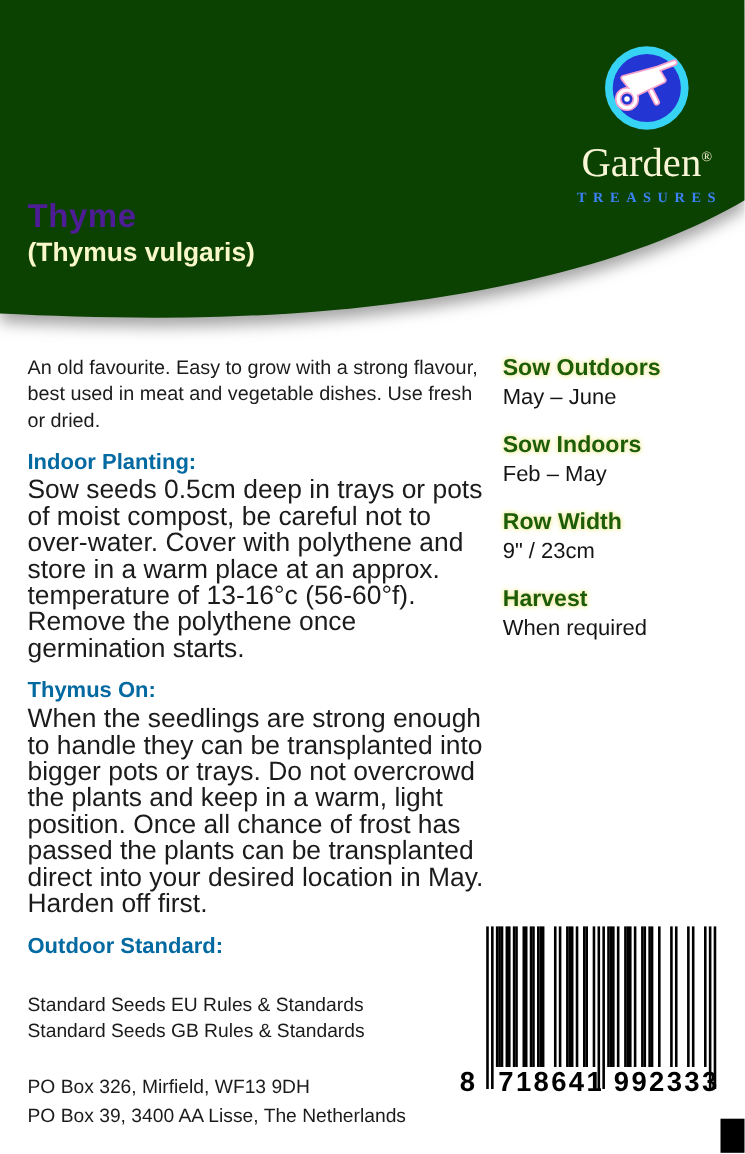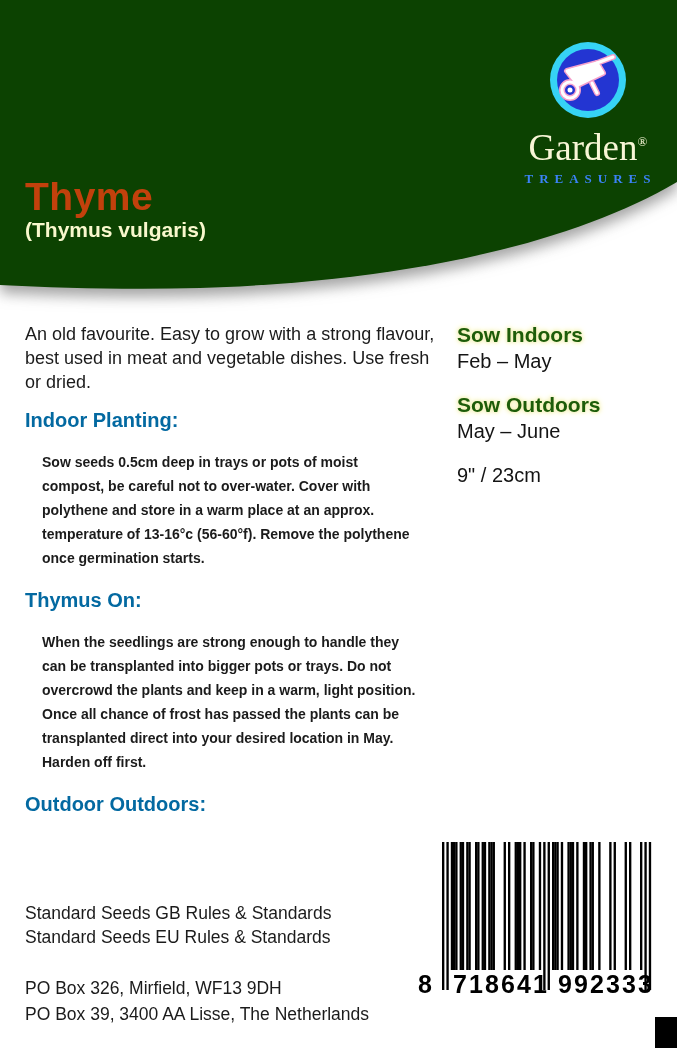--- a/index.html
+++ b/index.html
@@ -5,35 +5,35 @@
   html,body{margin:0;padding:0;}
   body{
     width:677px;height:1049px;position:relative;background:#ffffff;
     font-family:"Liberation Sans", sans-serif;color:#1b1b1b;overflow:hidden;
   }
   
   .header-svg{position:absolute;top:0;left:0;z-index:1;}
   .header-shape{filter:drop-shadow(0 8px 7px rgba(90,90,90,.55));}
   .header-content{position:absolute;top:0;left:0;width:677px;height:300px;z-index:2;}
   .title-block{position:absolute;left:25px;top:180px;}
-  .title{font-size:39px;font-weight:bold;color:#c2410c;letter-spacing:.5px;line-height:34px;margin:0;}
-  .botanical{font-size:21px;font-weight:bold;color:#f9f8cd;line-height:28px;margin:2px 0 0 0;}
+  .title{font-size:30px;font-weight:bold;color:#4c1d95;letter-spacing:.5px;line-height:34px;margin:0;}
+  .botanical{font-size:24px;font-weight:bold;color:#f9f8cd;line-height:28px;margin:2px 0 0 0;}
   
   .logo{position:absolute;left:506px;top:40px;width:164px;text-align:center;}
   .logo-badge{display:block;margin:0 auto;}
   .brand-name{font-family:"Liberation Serif", serif;font-size:37px;color:#f8f6d6;line-height:40px;margin-top:2px;}
   .brand-reg{font-size:13px;vertical-align:14px;}
   .brand-tagline{font-family:"Liberation Serif", serif;font-weight:bold;font-size:13px;
     color:#3b82f6;letter-spacing:6px;margin-top:3px;margin-left:5px;}
   
   .left-col{position:absolute;left:25px;top:322px;width:415px;z-index:3;}
   .intro{font-size:18px;line-height:24px;margin:0;}
   .section{margin-top:13px;}
   .section h3{font-size:20px;line-height:26px;font-weight:bold;margin:0 0 1px 0;color:#0369a1;}
-  .section p{font-size:14px;line-height:24px;margin:17px;font-weight:bold;}
+  .section p{font-size:24px;line-height:24px;margin:0;}
   
   .facts{position:absolute;left:457px;top:322px;width:210px;z-index:3;}
   .fact{margin-bottom:17px;}
   .fact-label{font-size:21px;font-weight:bold;color:#1d5c09;line-height:26px;
     text-shadow:0 0 3px #f3f0b0,0 0 5px #f3f0b0,0 0 7px #f5f2bc;}
   .fact-value{font-size:20px;color:#141414;line-height:27px;}
   
   .footer{position:absolute;left:25px;top:901px;width:420px;z-index:3;}
   .footer-line{font-size:17.5px;line-height:24px;}
   .addresses{margin-top:26px;}
@@ -93,42 +93,47 @@
     <h3>Indoor Planting:</h3>
     <p>Sow seeds 0.5cm deep in trays or pots of moist compost, be careful not to over-water. Cover with polythene and store in a warm place at an approx. temperature of 13-16°c (56-60°f). Remove the polythene once germination starts.</p>
   </div>
 
   <div class="section">
     <h3>Thymus On:</h3>
     <p>When the seedlings are strong enough to handle they can be transplanted into bigger pots or trays. Do not overcrowd the plants and keep in a warm, light position. Once all chance of frost has passed the plants can be transplanted direct into your desired location in May. Harden off first.</p>
   </div>
 
   <div class="section">
-    <h3>Outdoor Outdoors:</h3>
+    <h3>Outdoor Standard:</h3>
   </div>
 </div>
 
 <div class="facts">
+  <div class="fact">
+    <div class="fact-label">Sow Outdoors</div>
+    <div class="fact-value">May – June</div>
+  </div>
   <div class="fact">
     <div class="fact-label">Sow Indoors</div>
     <div class="fact-value">Feb – May</div>
   </div>
   <div class="fact">
-    <div class="fact-label">Sow Outdoors</div>
-    <div class="fact-value">May – June</div>
-  </div>
-  <div class="fact">
+    <div class="fact-label">Row Width</div>
     <div class="fact-value">9" / 23cm</div>
+  </div>
+  <div class="fact">
+    <div class="fact-label">Harvest</div>
+    <div class="fact-value">When required</div>
   </div>
 </div>
 
 <div class="footer">
   <div class="standards">
+    <div class="footer-line">Standard Seeds EU Rules &amp; Standards</div>
     <div class="footer-line">Standard Seeds GB Rules &amp; Standards</div>
-    <div class="footer-line">Standard Seeds EU Rules &amp; Standards</div>
   </div>
   <div class="addresses">
     <div class="footer-line">PO Box 326, Mirfield, WF13 9DH</div>
     <div class="footer-line">PO Box 39, 3400 AA Lisse, The Netherlands</div>
   </div>
 </div>
 
 <div class="barcode">
   <svg id="barcode-svg" width="245" height="160" viewBox="0 0 245 160">
       <rect x="26.00" y="0" width="2.35" height="148" fill="#000"></rect>

